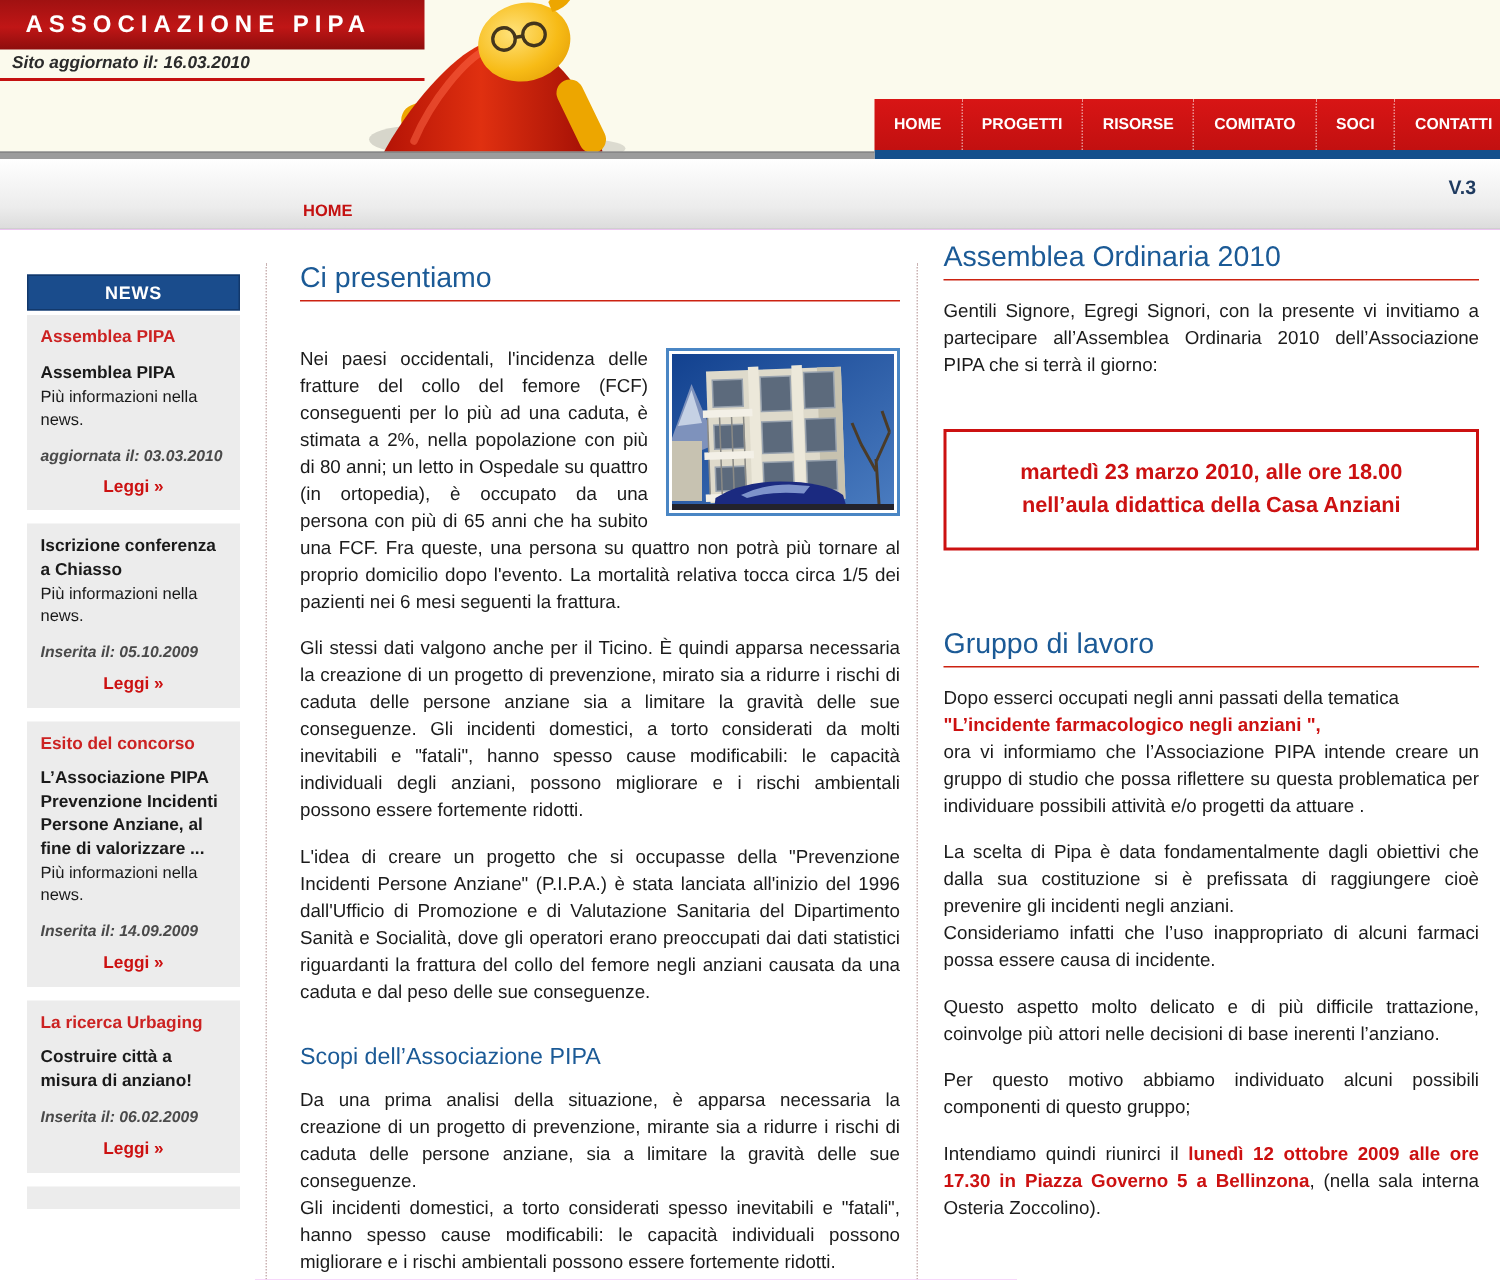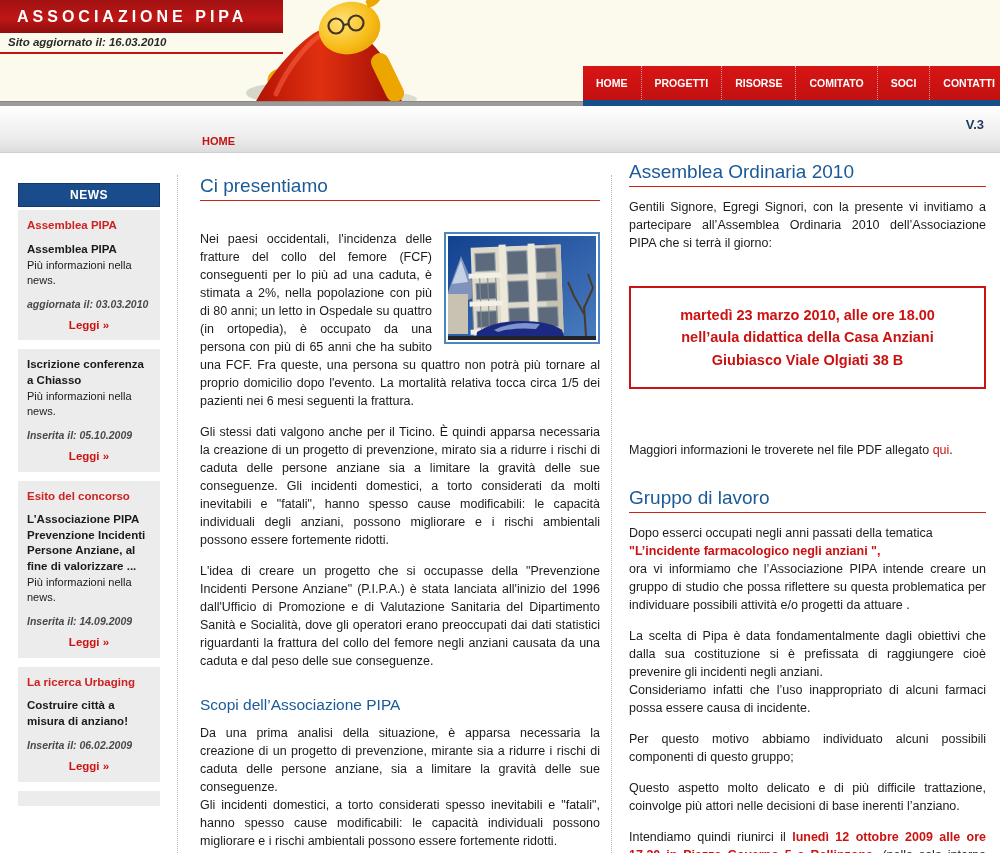--- a/index.html
+++ b/index.html
@@ -237,30 +237,28 @@
 
     <div class="vsep sep2"></div>
 
     <section class="right-col">
       <h1>Assemblea Ordinaria 2010</h1>
       <p>Gentili Signore, Egregi Signori, con la presente vi invitiamo a partecipare all’Assemblea Ordinaria 2010 dell’Associazione PIPA che si terrà il giorno:</p>
 
       <div class="red-box">
         <div>martedì 23 marzo 2010, alle ore 18.00</div>
         <div>nell’aula didattica della Casa Anziani</div>
-        <div>Giubiasco Viale Olgiati 38 B</div>
-      </div>
-
-      <p class="pdf-note"><span>Maggiori informazioni le troverete nel file PDF allegato </span><a class="lnk">qui</a><span>.</span></p>
+      </div>
+
 
       <h1>Gruppo di lavoro</h1>
       <p><span>Dopo esserci occupati negli anni passati della tematica
 </span><span class="hl">"L’incidente farmacologico negli anziani ",</span><span>
 ora vi informiamo che l’Associazione PIPA intende creare un gruppo di studio che possa riflettere su questa problematica per individuare possibili attività e/o progetti da attuare .</span></p>
       <p>La scelta di Pipa è data fondamentalmente dagli obiettivi che dalla sua costituzione si è prefissata di raggiungere cioè prevenire gli incidenti negli anziani.
 Consideriamo infatti che l’uso inappropriato di alcuni farmaci possa essere causa di incidente.</p>
+      <p>Questo aspetto molto delicato e di più difficile trattazione, coinvolge più attori nelle decisioni di base inerenti l’anziano.</p>
       <p>Per questo motivo abbiamo individuato alcuni possibili componenti di questo gruppo;</p>
-      <p>Questo aspetto molto delicato e di più difficile trattazione, coinvolge più attori nelle decisioni di base inerenti l’anziano.</p>
       <p><span>Intendiamo quindi riunirci il </span><span class="hl">lunedì 12 ottobre 2009 alle ore 17.30 in Piazza Governo 5 a Bellinzona</span><span>, (nella sala interna Osteria Zoccolino).</span></p>
 
     </section>
   </div>
 </div>
 
 </body></html>

